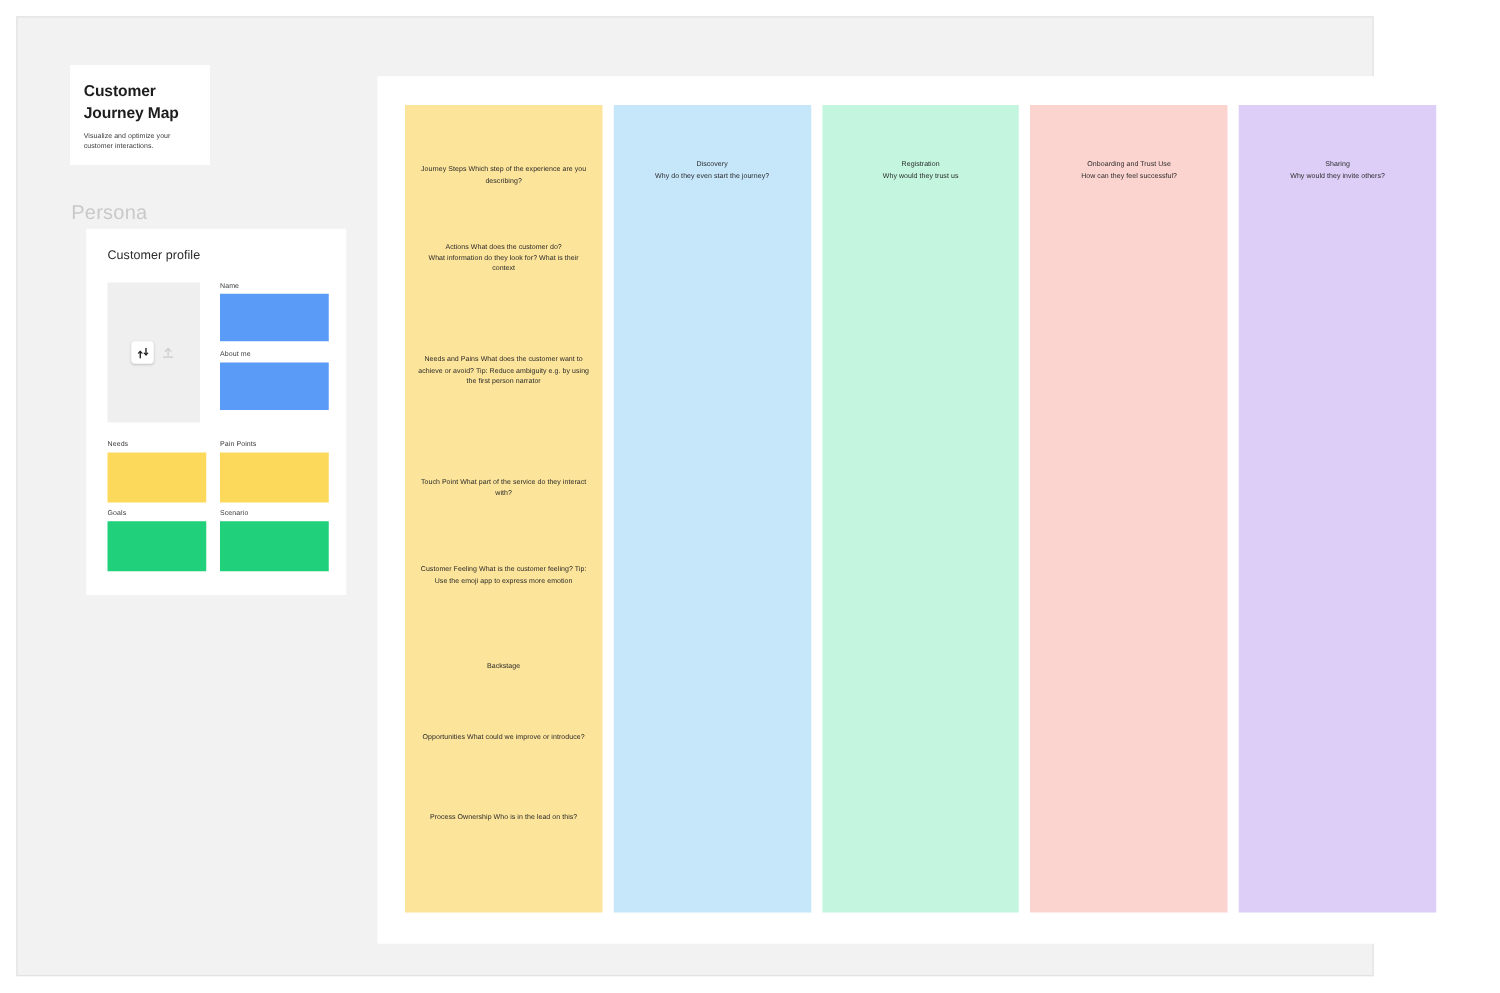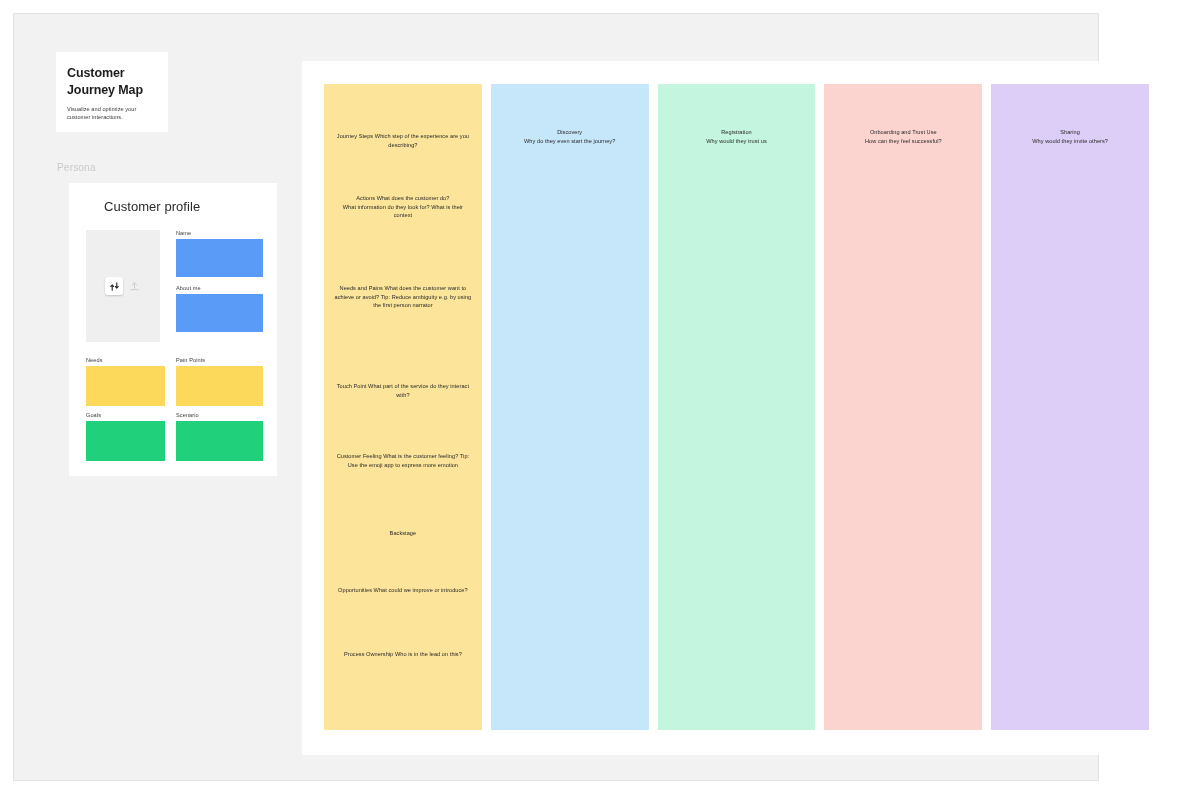--- a/index.html
+++ b/index.html
@@ -56,38 +56,38 @@
     line-height: 1.45;
     color: #3a3a3a;
     margin: 0;
     letter-spacing: 0.05px;
   }
 
   #persona-label {
     position: absolute;
     left: 1px;
     top: 110px;
-    font-size: 10px;
+    font-size: 16px;
     color: #c9c9c9;
     letter-spacing: 0.2px;
   }
 
   #persona-card {
     position: absolute;
     left: 13px;
     top: 131px;
     width: 208px;
     height: 293px;
     background: #ffffff;
     padding: 16px 14px 14px 17px;
   }
   #persona-card .card-heading {
-    font-size: 13px;
+    font-size: 10px;
     color: #2b2b2b;
-    margin: 0 0 16px 18px;
+    margin: 0 0 16px 0;
     letter-spacing: 0.05px;
   }
 
   .profile-grid {
     position: relative;
     width: 100%;
   }
 
   
   .avatar-slot {

